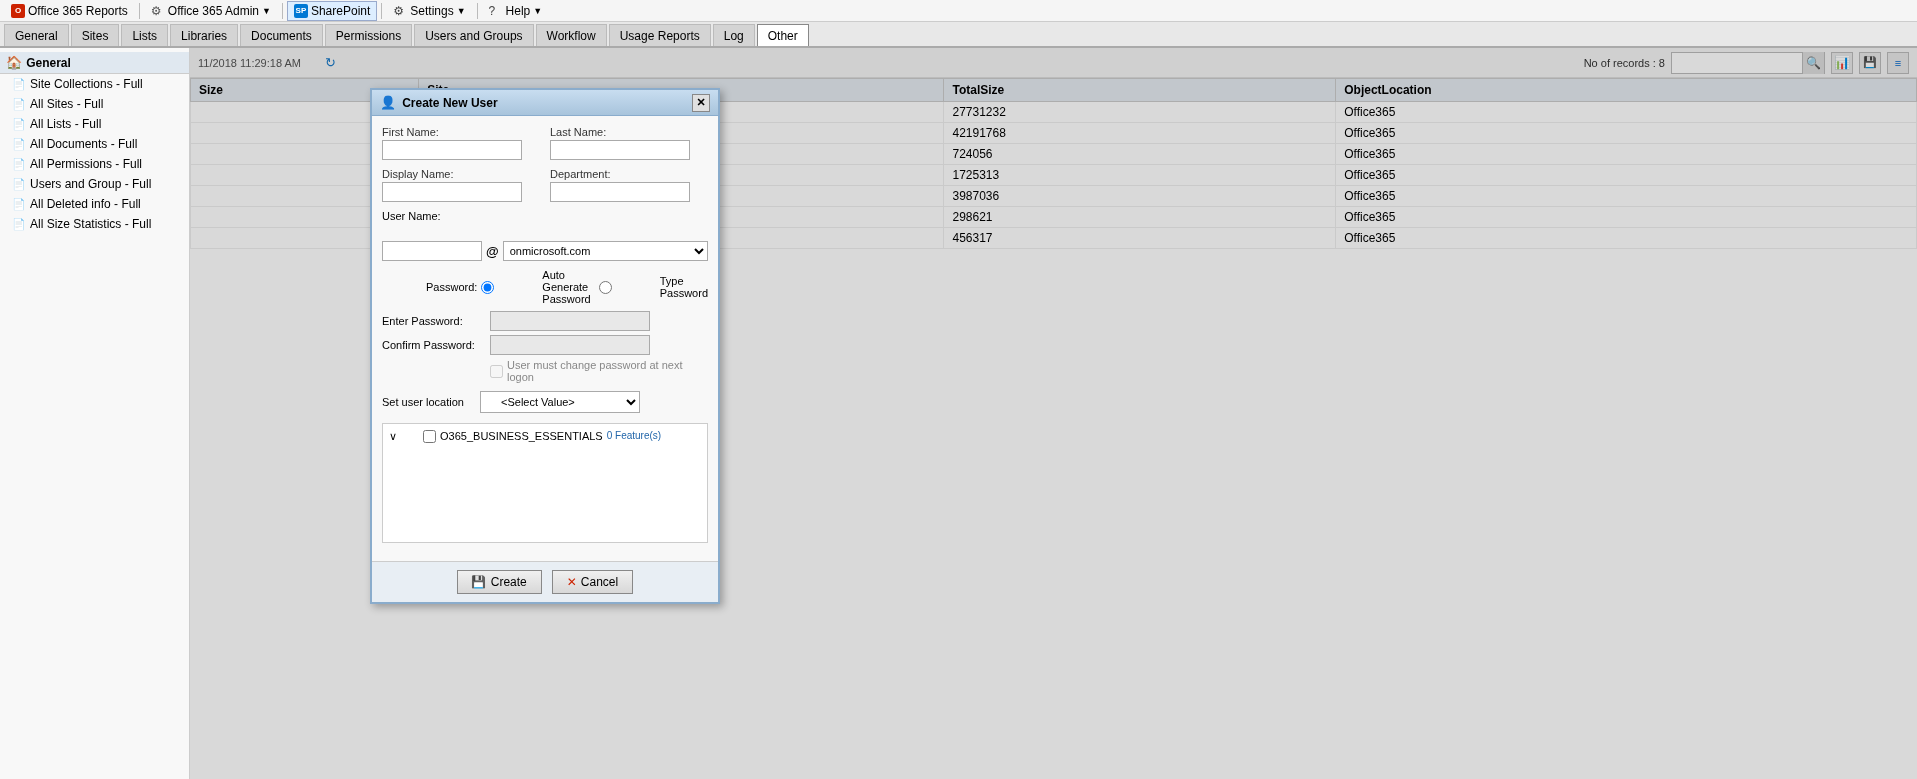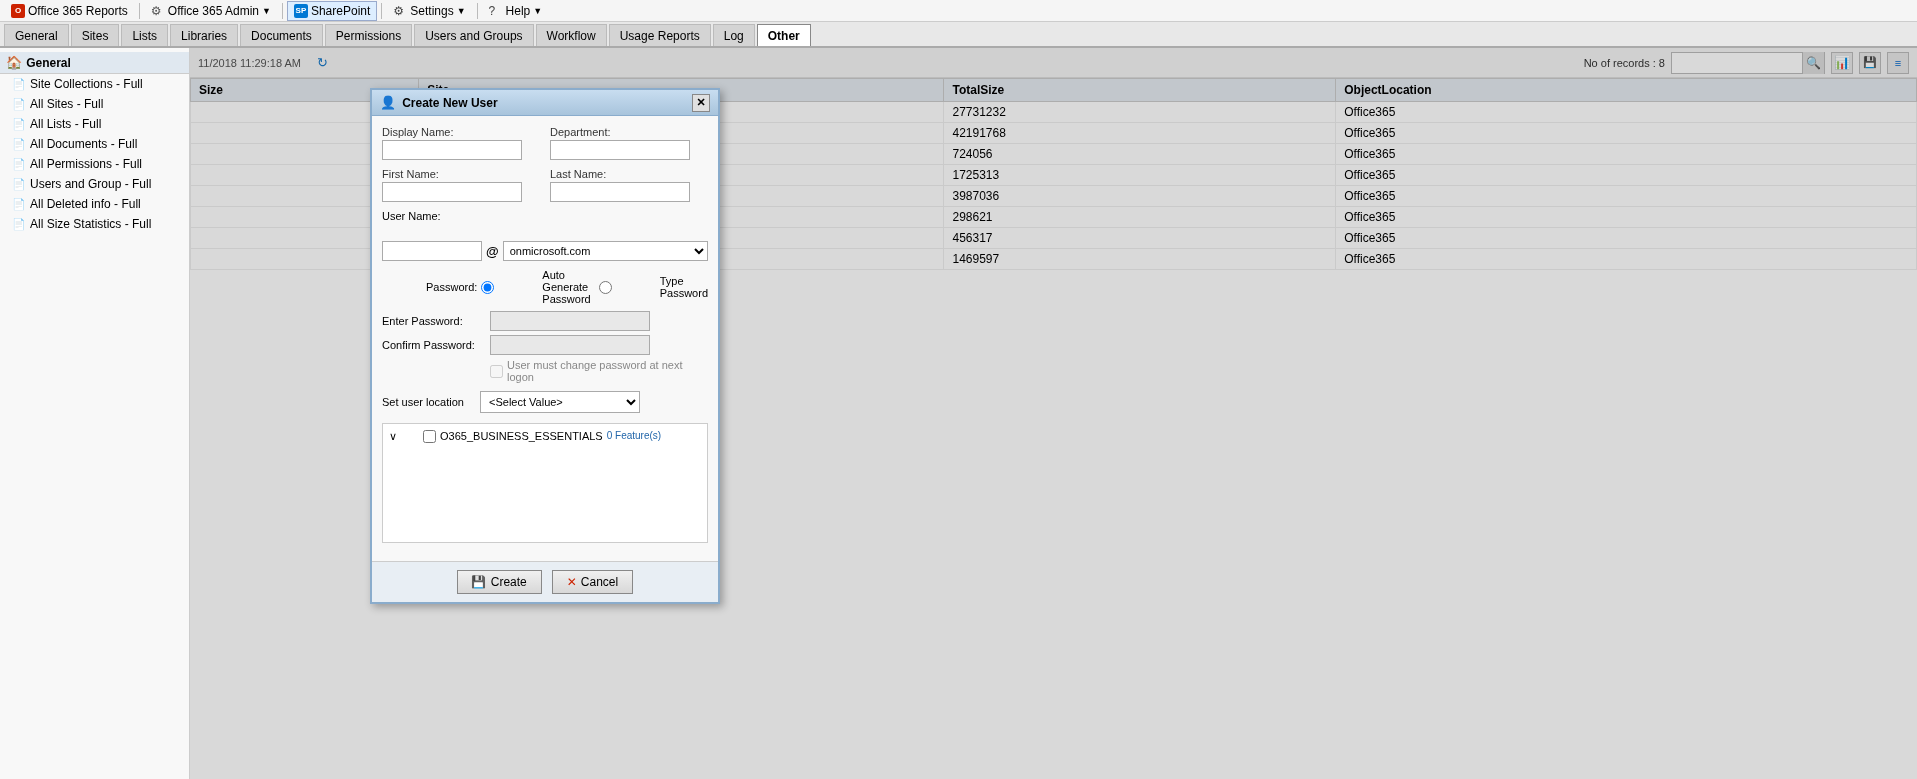--- a/index.html
+++ b/index.html
@@ -45,21 +45,21 @@
       border-bottom: none;
       background: #d4d4d4;
       cursor: pointer;
       height: 22px;
       display: flex;
       align-items: center;
     }
     .tab.active {
       background: #fff;
       border-color: #888;
-      font-weight: bold;
+      font-weight: normal;
     }
 
     
     .main-layout {
       display: flex;
       height: calc(779px - 48px);
       background: #fff;
     }
 
     
@@ -106,21 +106,21 @@
       overflow: auto;
     }
 
     
     .content-toolbar {
       display: flex;
       align-items: center;
       padding: 4px 8px;
       background: #f5f5f5;
       border-bottom: 1px solid #ddd;
-      gap: 16px;
+      gap: 24px;
       height: 30px;
     }
     .content-toolbar-right {
       margin-left: auto;
       display: flex;
       align-items: center;
       gap: 6px;
     }
     .search-box {
       display: flex;
@@ -290,21 +290,21 @@
     .checkbox-row label { font-size: 11px; color: #666; }
     .set-location-row {
       display: flex;
       align-items: center;
       gap: 8px;
       margin-bottom: 10px;
     }
     .set-location-row label { font-size: 11px; width: 90px; flex-shrink: 0; }
     .set-location-select {
       border: 1px solid #aaa;
-      padding: 1px 4px;
+      padding: 1px 16px;
       font-size: 11px;
       height: 22px;
       width: 160px;
       background: #fff;
     }
     .license-section {
       border: 1px solid #ccc;
       background: #fff;
       min-height: 120px;
       padding: 6px;
@@ -540,60 +540,54 @@
             <td>site1</td>
             <td>298621</td>
             <td>Office365</td>
           </tr>
           <tr>
             <td></td>
             <td>site2</td>
             <td>456317</td>
             <td>Office365</td>
           </tr>
-          <tr>
-            <td></td>
-            <td></td>
-            <td>1469597</td>
-            <td>Office365</td>
-          </tr>
         </tbody>
     </table>
 
     <div class="dialog-overlay"></div>
 
     <div class="dialog">
       <div class="dialog-title-bar">
         <div class="dialog-title-text">
           <span style="font-size:13px;">👤</span>
           <span>Create New User</span>
         </div>
         <button class="dialog-close-btn">✕</button>
       </div>
 
       <div class="dialog-body">
+
+        <div class="form-row">
+          <div class="form-group">
+            <label>First Name:</label>
+            <input type="text" style="width: 140px;">
+          </div>
+          <div class="form-group">
+            <label>Last Name:</label>
+            <input type="text" style="width: 140px;">
+          </div>
+        </div>
 
         <div class="form-row">
           <div class="form-group">
             <label>Display Name:</label>
             <input type="text" style="width: 140px;">
           </div>
           <div class="form-group">
             <label>Department:</label>
-            <input type="text" style="width: 140px;">
-          </div>
-        </div>
-
-        <div class="form-row">
-          <div class="form-group">
-            <label>First Name:</label>
-            <input type="text" style="width: 140px;">
-          </div>
-          <div class="form-group">
-            <label>Last Name:</label>
             <input type="text" style="width: 140px;">
           </div>
         </div>
 
         <div style="margin-bottom:8px;">
           <label style="font-size:11px; display:block; margin-bottom:19px;">User Name:</label>
           <div style="display:flex; align-items:center; gap:4px;">
             <input type="text" style="width: 100px; height: 20px; border: 1px solid rgb(170, 170, 170); padding: 2px 4px; font-size: 11px;">
             <span class="at-sign">@</span>
             <select class="username-domain-select">

